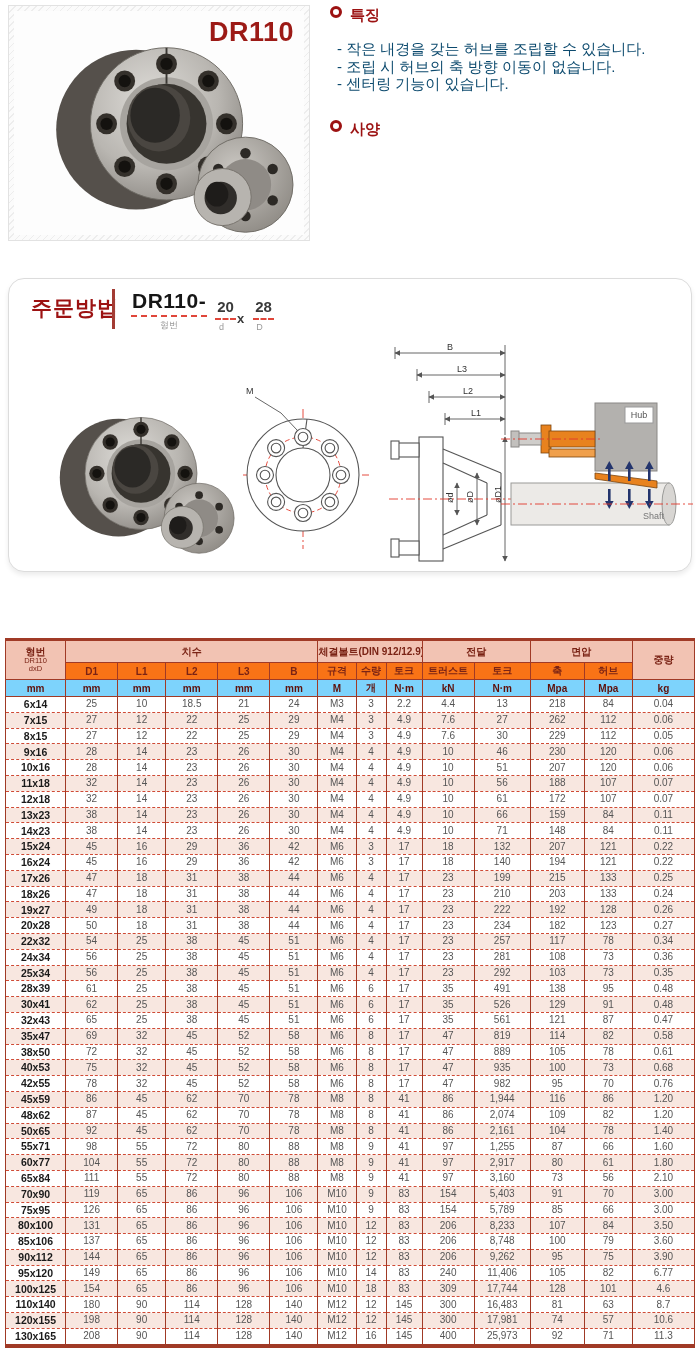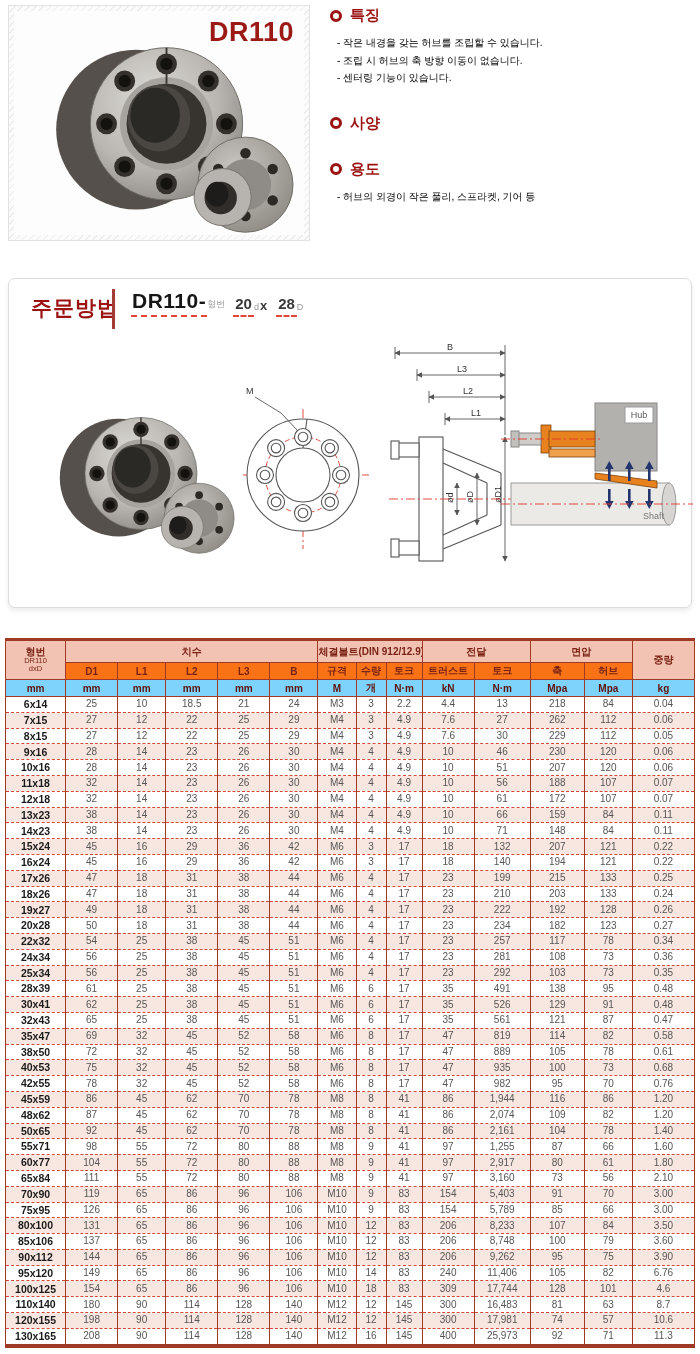--- a/index.html
+++ b/index.html
@@ -10,31 +10,31 @@
   .photo-frame{position:absolute;left:8px;top:5px;width:302px;height:236px;box-sizing:border-box;
     border:1px solid #e2e2e2;padding:5px;
     background:repeating-linear-gradient(135deg,#fbfbfb 0 4px,#ededed 4px 5px);}
   .photo-inner{position:relative;width:100%;height:100%;background:#fdfdfd;overflow:hidden;}
   .product-title{position:absolute;right:10px;top:6px;font-size:27px;font-weight:bold;color:#9c1a16;letter-spacing:.5px;}
   .photo-svg{position:absolute;left:0px;top:12px;}
 
   
   .info{position:absolute;left:330px;top:6px;width:366px;}
   .info-block{margin-bottom:27px;}
-  .sec-title{display:flex;align-items:center;gap:8px;color:#9c1212;font-weight:bold;font-size:15px;}
+  .sec-title{display:flex;gap:8px;color:#9c1212;font-weight:bold;font-size:15px;}
   .bullet{width:6px;height:6px;border:3.5px solid #9c1212;border-radius:50%;flex:0 0 auto;}
-  .sec-lines{margin:9px 0 0 7px;font-size:10px;color:#000000;line-height:17.5px;}
+  .sec-lines{margin:15px 0 0 7px;font-size:15px;color:#0c4a6e;line-height:17.5px;}
 
   
-  .order-box{position:absolute;left:8px;top:278px;width:684px;height:330px;box-sizing:border-box;
-    border:1px solid #dcdcdc;border-radius:7px;background:#fff;box-shadow:0 3px 5px rgba(0,0,0,.08);}
+  .order-box{position:absolute;left:8px;top:278px;width:684px;height:294px;box-sizing:border-box;
+    border:1px solid #dcdcdc;border-radius:16px;background:#fff;box-shadow:0 3px 5px rgba(0,0,0,.08);}
   .order-title{position:absolute;left:22px;top:15px;font-size:21px;font-weight:bold;color:#9c1212;letter-spacing:1px;}
   .order-divider{position:absolute;left:103px;top:10px;width:3px;height:40px;background:#a33c34;}
   .order-code{position:absolute;left:122px;top:10px;display:flex;align-items:flex-end;}
-  .seg{display:flex;flex-direction:row;align-items:center;}
+  .seg{display:flex;flex-direction:column;align-items:center;}
   .code-main{font-size:21px;font-weight:bold;color:#161616;letter-spacing:.5px;border-bottom:2px dashed #e0463a;padding:0 1px 2px 1px;}
   .code-size{font-size:15px;font-weight:bold;color:#3a3a3a;border-bottom:2px dashed #e0463a;padding:0 2px 3px 2px;margin-left:8px;}
   .code-sep{font-size:13px;font-weight:bold;color:#3a3a3a;padding:0 1px 4px 1px;}
   .seg-label{font-size:9px;color:#9a9a9a;margin-top:2px;}
   .order-photo{position:absolute;left:20px;top:120px;}
   .fv-svg{position:absolute;left:232px;top:74px;}
   .sv-svg{position:absolute;left:380px;top:58px;}
   .in-svg{position:absolute;left:488px;top:112px;}
   svg text{font-family:"Liberation Sans","DejaVu Sans",sans-serif;}
   .cl{stroke:#e2392b;stroke-width:.9;stroke-dasharray:9 3 2 3;fill:none;}
@@ -138,29 +138,20 @@
       <div class="sec-lines">
         <div>- 작은 내경을 갖는 허브를 조립할 수 있습니다.</div>
         <div>- 조립 시 허브의 축 방향 이동이 없습니다.</div>
         <div>- 센터링 기능이 있습니다.</div>
       </div>
     </div>
     <div class="info-block">
       <div class="sec-title">
         <span class="bullet"></span>
         <span>사양</span>
-      </div>
-    </div>
-    <div class="info-block">
-      <div class="sec-title">
-        <span class="bullet"></span>
-        <span>용도</span>
-      </div>
-      <div class="sec-lines">
-        <div>- 허브의 외경이 작은 풀리, 스프라켓, 기어 등</div>
       </div>
     </div>
   </div>
 
   <div class="order-box">
     <div class="order-title">주문방법</div>
     <div class="order-divider"></div>
 
     <div class="order-code">
       <div class="seg">
@@ -925,21 +916,21 @@
           <td>86</td>
           <td>96</td>
           <td>106</td>
           <td>M10</td>
           <td>14</td>
           <td>83</td>
           <td>240</td>
           <td>11,406</td>
           <td>105</td>
           <td>82</td>
-          <td>6.76</td>
+          <td>6.77</td>
         </tr>
         <tr class="alt">
           <td class="model-col">100x125</td>
           <td>154</td>
           <td>65</td>
           <td>86</td>
           <td>96</td>
           <td>106</td>
           <td>M10</td>
           <td>18</td>

